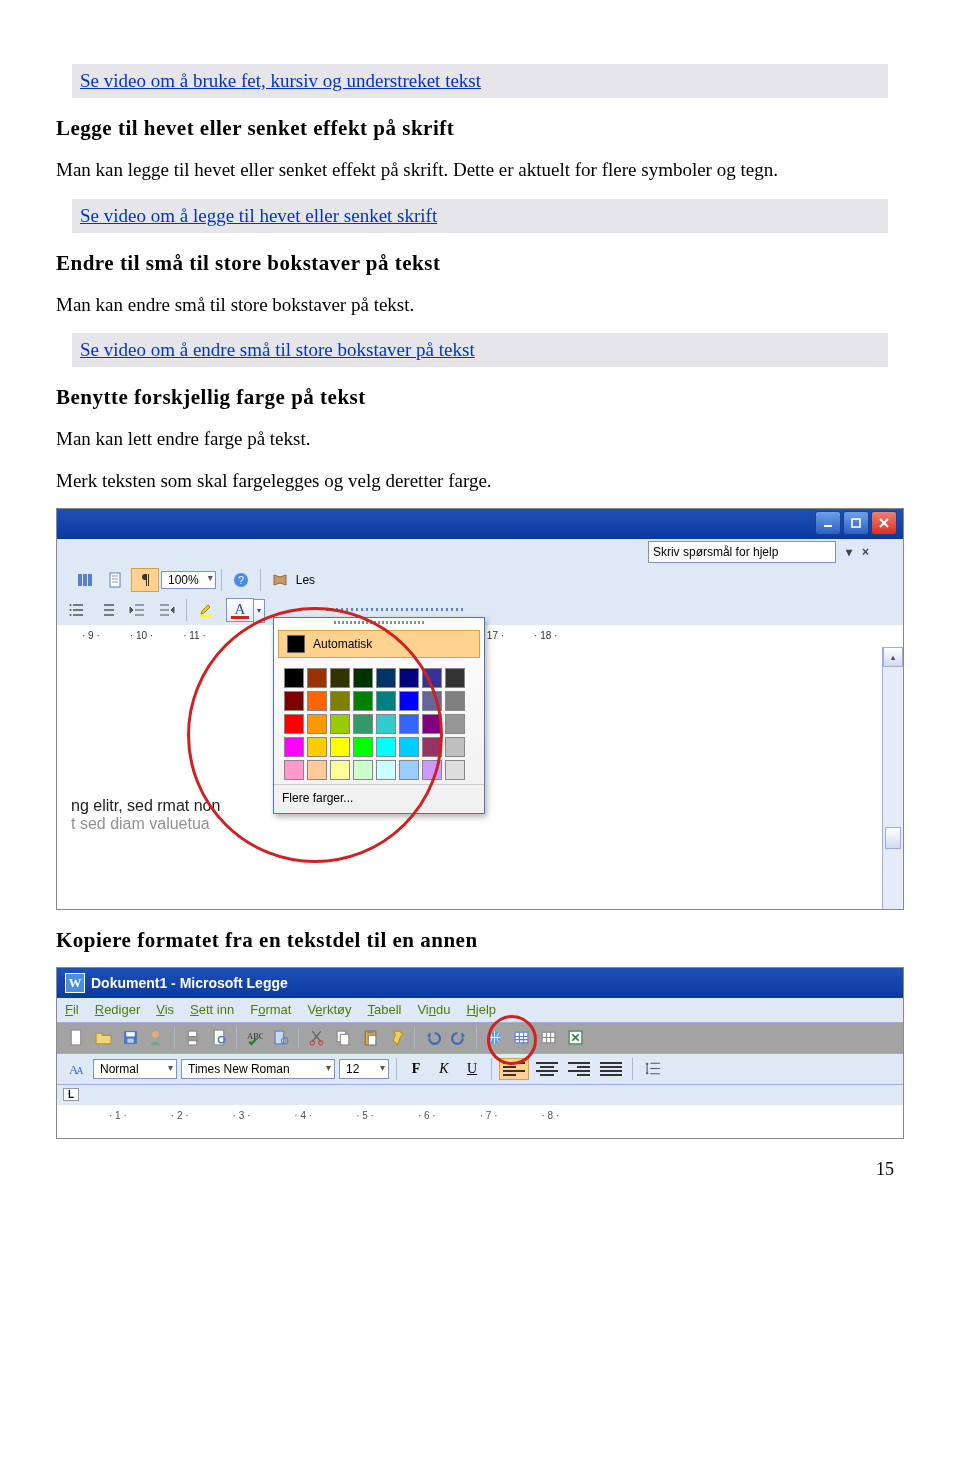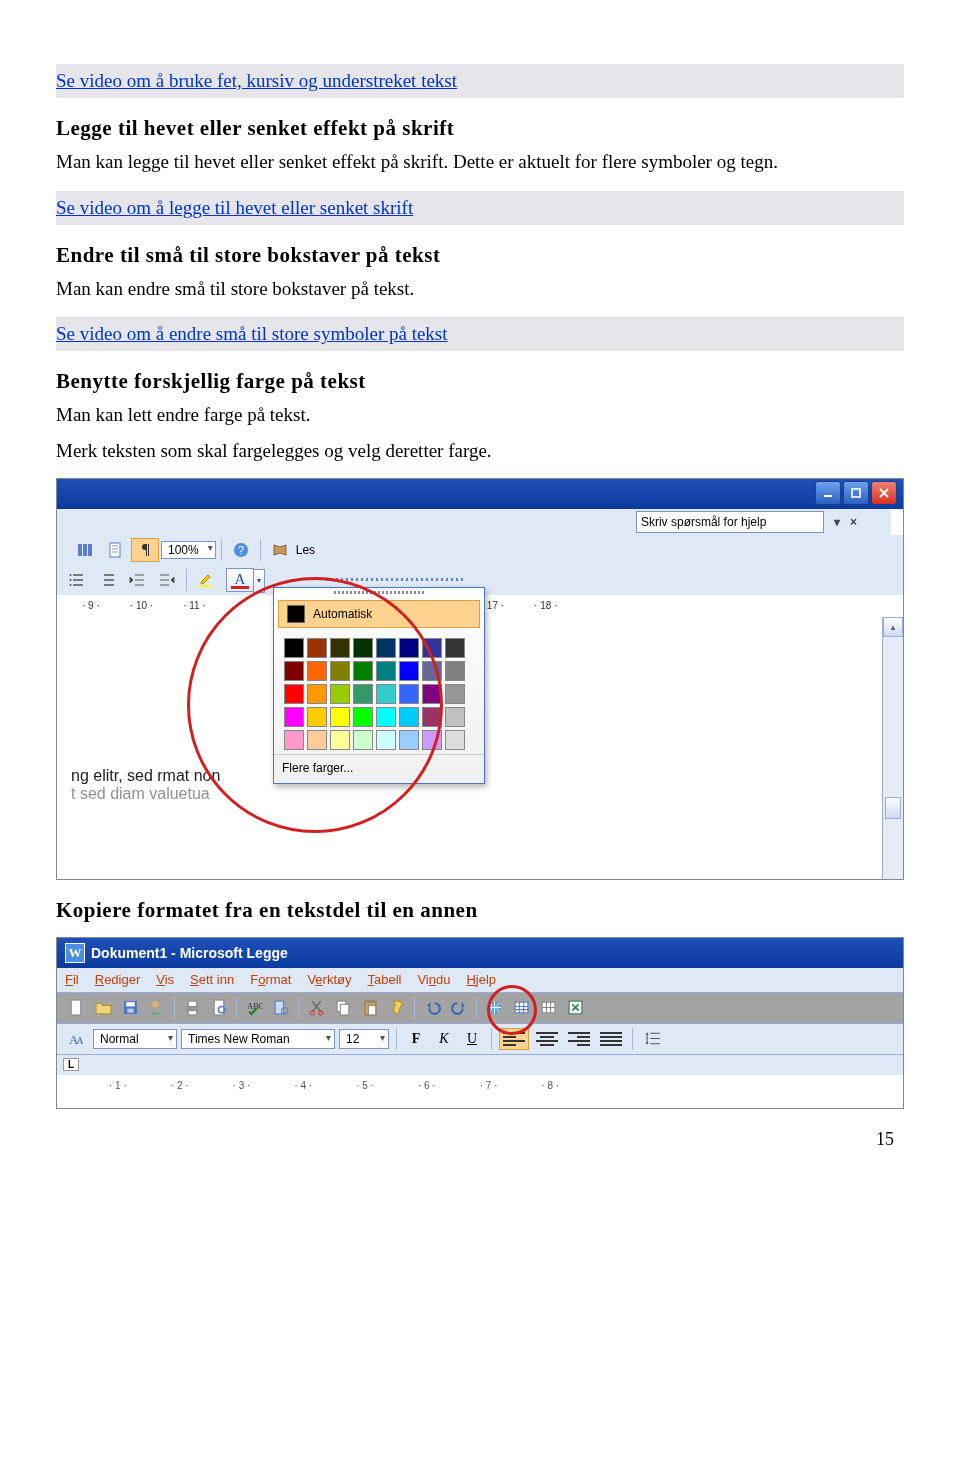--- a/index.html
+++ b/index.html
@@ -1,30 +1,30 @@
 <!DOCTYPE html>
 <html><head>
 <meta charset="utf-8">
 <style>
 body{margin:0;padding:0;font-family:Georgia,serif;background:#fff;color:#000;width:960px}
 .page{padding:48px 56px}
-.link-box{background:#e6e6ea;padding:6px 0;margin:16px 0}
+.link-box{background:#e6e6ea;padding:6px 8px;margin:16px 16px}
 .link-box a{color:#0033cc;text-decoration:underline;font-size:19px}
 h2{font-family:Georgia,serif;font-weight:bold;font-size:21px;margin:18px 0 4px;letter-spacing:0.5px}
-p.body{font-size:19px;margin:8px 0 10px;line-height:1.35}
+p.body{font-size:19px;margin:16px 0 10px;line-height:1.35}
 .page-num{text-align:right;font-size:18px;margin-top:20px;margin-right:10px}
 
 
 .fig1{border:1px solid #888;background:#fff;margin:14px 0;position:relative;height:400px;overflow:hidden}
 .f1-titlebar{position:absolute;top:0;left:0;right:0;height:30px;background:linear-gradient(#1e50b8,#0a3a9e)}
 .f1-winbtns{position:absolute;top:2px;right:6px;display:flex;gap:2px}
 .f1-wb{width:24px;height:22px;background:linear-gradient(#6fa0e8,#2a60c0);border:1px solid #1a3f8f;border-radius:3px;display:flex;align-items:center;justify-content:center}
 .f1-wb.cl{background:linear-gradient(#f08070,#d93020)}
 .f1-wb svg{width:12px;height:12px}
-.f1-strip{position:absolute;top:30px;left:0;right:12px;height:26px;background:#dfe8f5;border-bottom:1px solid #9aace0;display:flex;align-items:center;justify-content:flex-end;padding-right:34px;font-family:Tahoma,sans-serif;font-size:12px;color:#333}
+.f1-strip{position:absolute;top:30px;left:0;right:0;height:26px;background:#dfe8f5;border-bottom:1px solid #9aace0;display:flex;align-items:center;justify-content:flex-end;padding-right:34px;font-family:Tahoma,sans-serif;font-size:12px;color:#333}
 .f1-strip input{width:180px;height:18px;font-size:12px;margin-left:6px;border:1px solid #7a95c8;background:#fff;padding-left:4px}
 .f1-strip .xic{margin-left:10px;font-weight:bold;color:#444}
 .f1-tb1{position:absolute;top:56px;left:0;right:0;height:30px;background:#dfe8f5;border-bottom:1px solid #9aace0;display:flex;align-items:center;padding-left:14px;font-family:Tahoma,sans-serif;font-size:12px;gap:2px}
 .tbtn{padding:3px 5px;border:1px solid transparent;display:flex;align-items:center;gap:3px}
 .tbtn.sel{background:#ffd38f;border:1px solid #d8a040}
 .tbtn svg{width:16px;height:16px}
 .sep{width:1px;height:22px;background:#aab8d8;margin:0 3px}
 .zoombox{border:1px solid #7a95c8;background:#fff;padding:1px 16px 1px 6px;font-size:12px;position:relative}
 .zoombox::after{content:'▾';position:absolute;right:2px;top:0;font-size:10px;color:#555}
 .f1-tb2{position:absolute;top:86px;left:0;right:0;height:30px;background:#dfe8f5;border-bottom:1px solid #9aace0;display:flex;align-items:center;padding-left:6px;gap:2px}
@@ -50,21 +50,21 @@
 .popup .more{padding:6px 8px 8px;border-top:1px solid #ccc}
 
 .circle1{position:absolute;top:98px;left:130px;width:250px;height:250px;border:3px solid #d02020;border-radius:50%;z-index:10;pointer-events:none}
 
 
 .fig2{border:1px solid #888;background:#fff;margin:14px 0;position:relative;height:170px;overflow:hidden}
 .f2-title{height:30px;background:linear-gradient(#1e50b8,#0a3a9e);display:flex;align-items:center;padding-left:8px;gap:6px}
 .f2-title .wic{width:18px;height:18px;background:#4a8ee0;border:1px solid #fff;display:flex;align-items:center;justify-content:center}
 .f2-title .wic span{font-family:Times,serif;font-weight:bold;color:#fff;font-size:13px}
 .f2-title .txt{color:#fff;font-family:Tahoma,sans-serif;font-size:14px;font-weight:bold}
-.f2-menu{height:24px;background:#dfe8f5;border-bottom:1px solid #9aace0;display:flex;align-items:center;padding-left:8px;gap:16px;font-family:Tahoma,sans-serif;font-size:13px;color:#c2410c}
+.f2-menu{height:24px;background:#dfe8f5;border-bottom:1px solid #9aace0;display:flex;align-items:center;padding-left:8px;gap:16px;font-family:Tahoma,sans-serif;font-size:13px;color:#4d7c0f}
 .f2-menu span u{text-decoration:underline}
 .f2-tb1{height:30px;background:#a3a3a3;border-bottom:1px solid #9aace0;display:flex;align-items:center;padding-left:6px;gap:1px;position:relative}
 .ibtn{width:24px;height:22px;border:1px solid transparent;display:flex;align-items:center;justify-content:center}
 .ibtn svg{width:17px;height:17px}
 .circle2{position:absolute;top:-8px;left:430px;width:44px;height:44px;border:3px solid #d02020;border-radius:50%;z-index:10;pointer-events:none}
 .f2-tb2{height:30px;background:#dfe8f5;border-bottom:1px solid #9aace0;display:flex;align-items:center;padding-left:6px;gap:4px;font-family:Tahoma,sans-serif;font-size:12px}
 .f2-tb2 .stylebox{border:1px solid #7a95c8;background:#fff;padding:2px 16px 2px 6px;position:relative;min-width:60px}
 .f2-tb2 .stylebox::after{content:'▾';position:absolute;right:3px;top:2px;font-size:10px;color:#555}
 .f2-tb2 .bb{width:22px;height:20px;border:1px solid transparent;display:flex;align-items:center;justify-content:center;font-family:Times,serif;font-size:14px}
 .f2-tb2 .bb.b{font-weight:bold}
@@ -85,21 +85,21 @@
   <div class="link-box"><a href="#">Se video om å bruke fet, kursiv og understreket tekst</a></div>
 
   <h2>Legge til hevet eller senket effekt på skrift</h2>
   <p class="body">Man kan legge til hevet eller senket effekt på skrift. Dette er aktuelt for flere symboler og tegn.</p>
 
   <div class="link-box"><a href="#">Se video om å legge til hevet eller senket skrift</a></div>
 
   <h2>Endre til små til store bokstaver på tekst</h2>
   <p class="body">Man kan endre små til store bokstaver på tekst.</p>
 
-  <div class="link-box"><a href="#">Se video om å endre små til store symboler på tekst</a></div>
+  <div class="link-box"><a href="#">Se video om å endre små til store bokstaver på tekst</a></div>
 
   <h2>Benytte forskjellig farge på tekst</h2>
   <p class="body">Man kan lett endre farge på tekst.</p>
   <p class="body">Merk teksten som skal fargelegges og velg deretter farge.</p>
 
   <div class="fig1">
     <div class="f1-titlebar">
       <div class="f1-winbtns">
         <div class="f1-wb">
             <svg viewBox="0 0 12 12">

